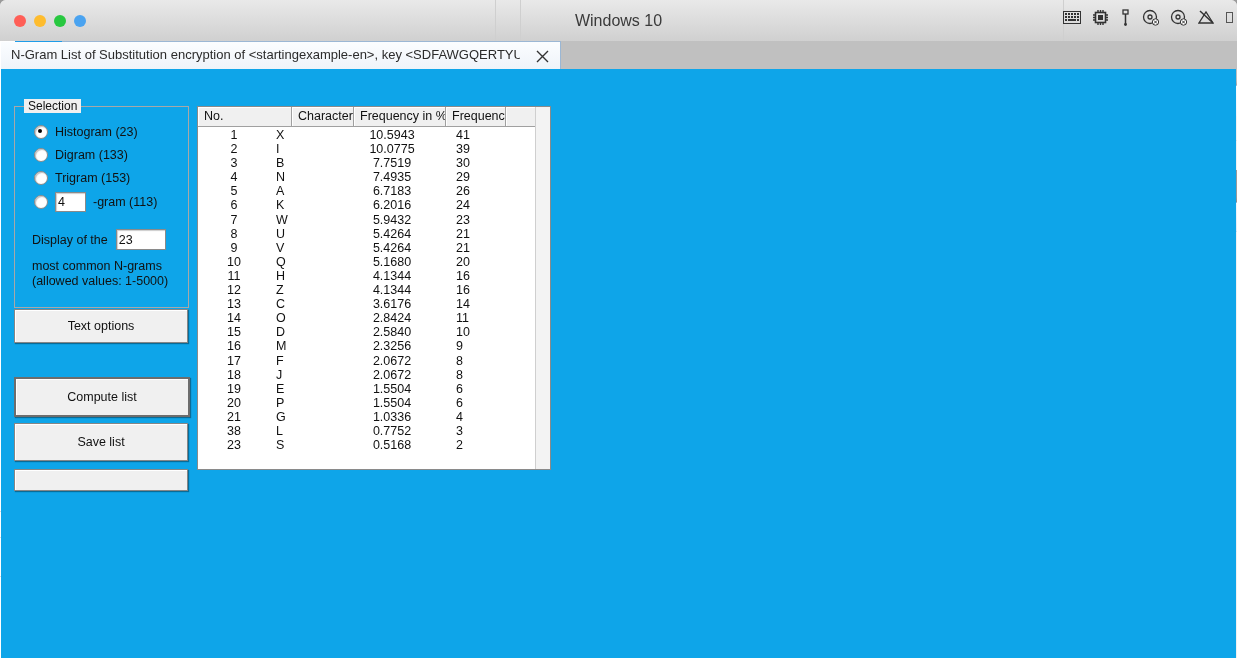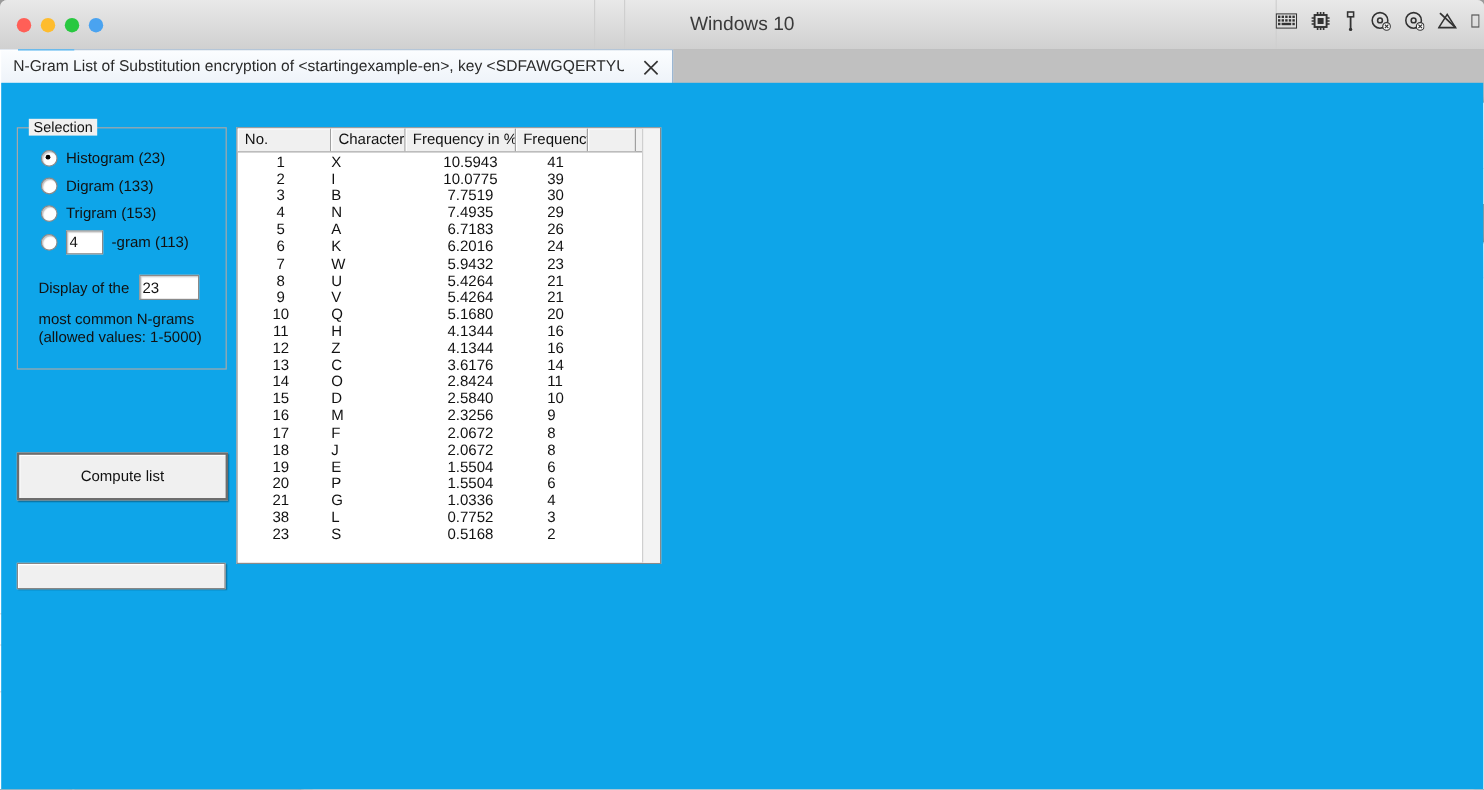--- a/index.html
+++ b/index.html
@@ -613,26 +613,28 @@
           </div>
 
           <div style="position:absolute;left:17px;top:122px;display:flex;align-items:center;gap:8px;">
             <span style="font-size:12.5px;color:#111;">Display of the</span>
             <input class="txtfield" style="width: 50px; height: 21px;" value="23">
           </div>
           <div style="position:absolute;left:17px;top:152px;font-size:12.5px;color:#111;">most common N-grams</div>
           <div style="position:absolute;left:17px;top:167px;font-size:12.5px;color:#111;">(allowed values: 1-5000)</div>
         </div>
 
+        <div class="dlgbtn" style="left:13px;top:240px;width:172px;height:32px;">Text options</div>
         <div class="dlgbtn default" style="left:13px;top:308px;width:172px;height:36px;">Compute list</div>
+        <div class="dlgbtn" style="left:13px;top:354px;width:172px;height:36px;">Save list</div>
         <div class="dlgbtn" style="left:13px;top:400px;width:172px;height:20px;"></div>
 
         <div id="ng-list">
           <div id="ng-head">
-            <div class="hcell" style="width:78px;">No.</div>
+            <div class="hcell" style="width:94px;">No.</div>
             <div class="hcell" style="width:62px;">Character seq...</div>
             <div class="hcell" style="width:92px;">Frequency in %</div>
             <div class="hcell" style="width:60px;">Frequency</div>
             <div class="hcell" style="width:40px;"></div>
           </div>
           <div id="ng-rows">
                 <div class="lrow">
                   <span class="lc c-no">1</span>
                   <span class="lc c-seq">X</span>
                   <span class="lc c-pct">10.5943</span>

